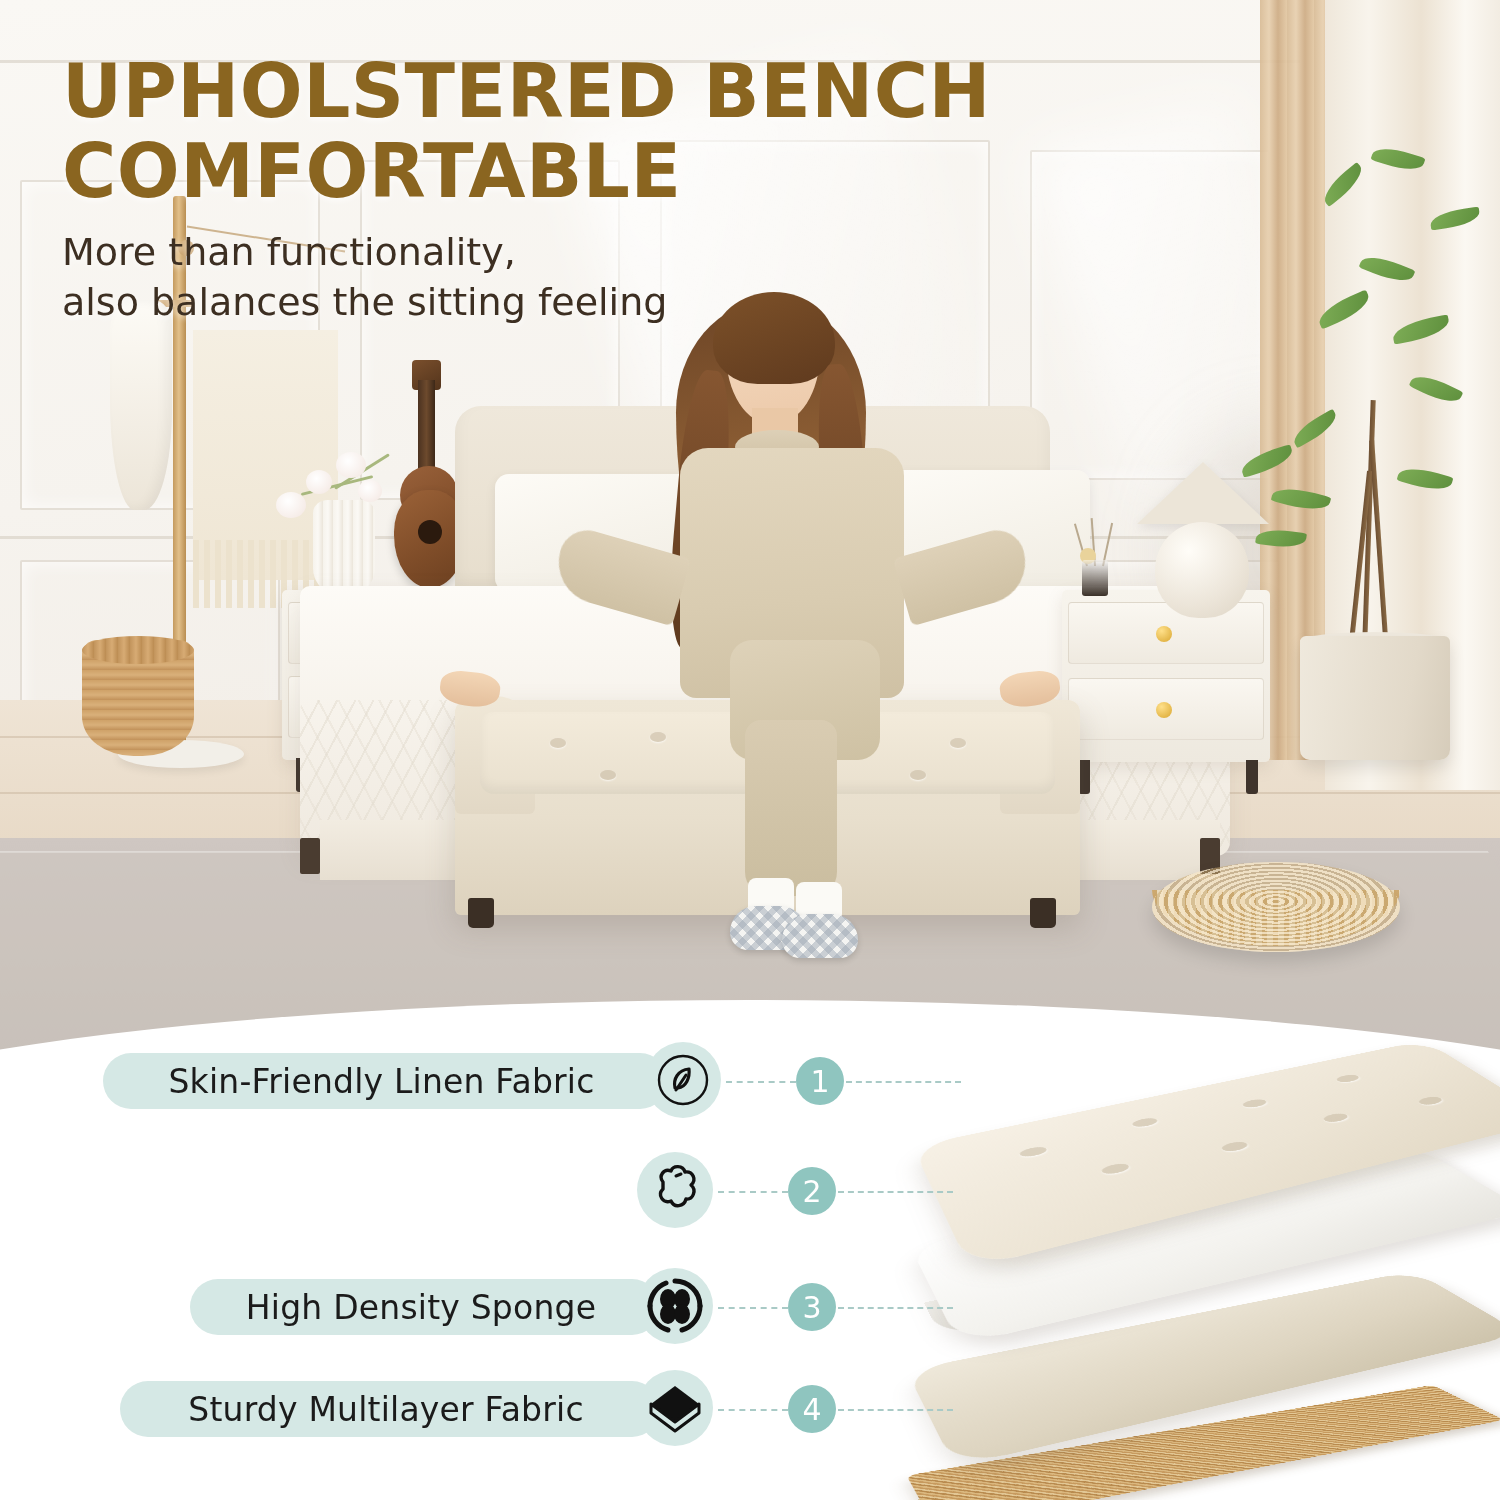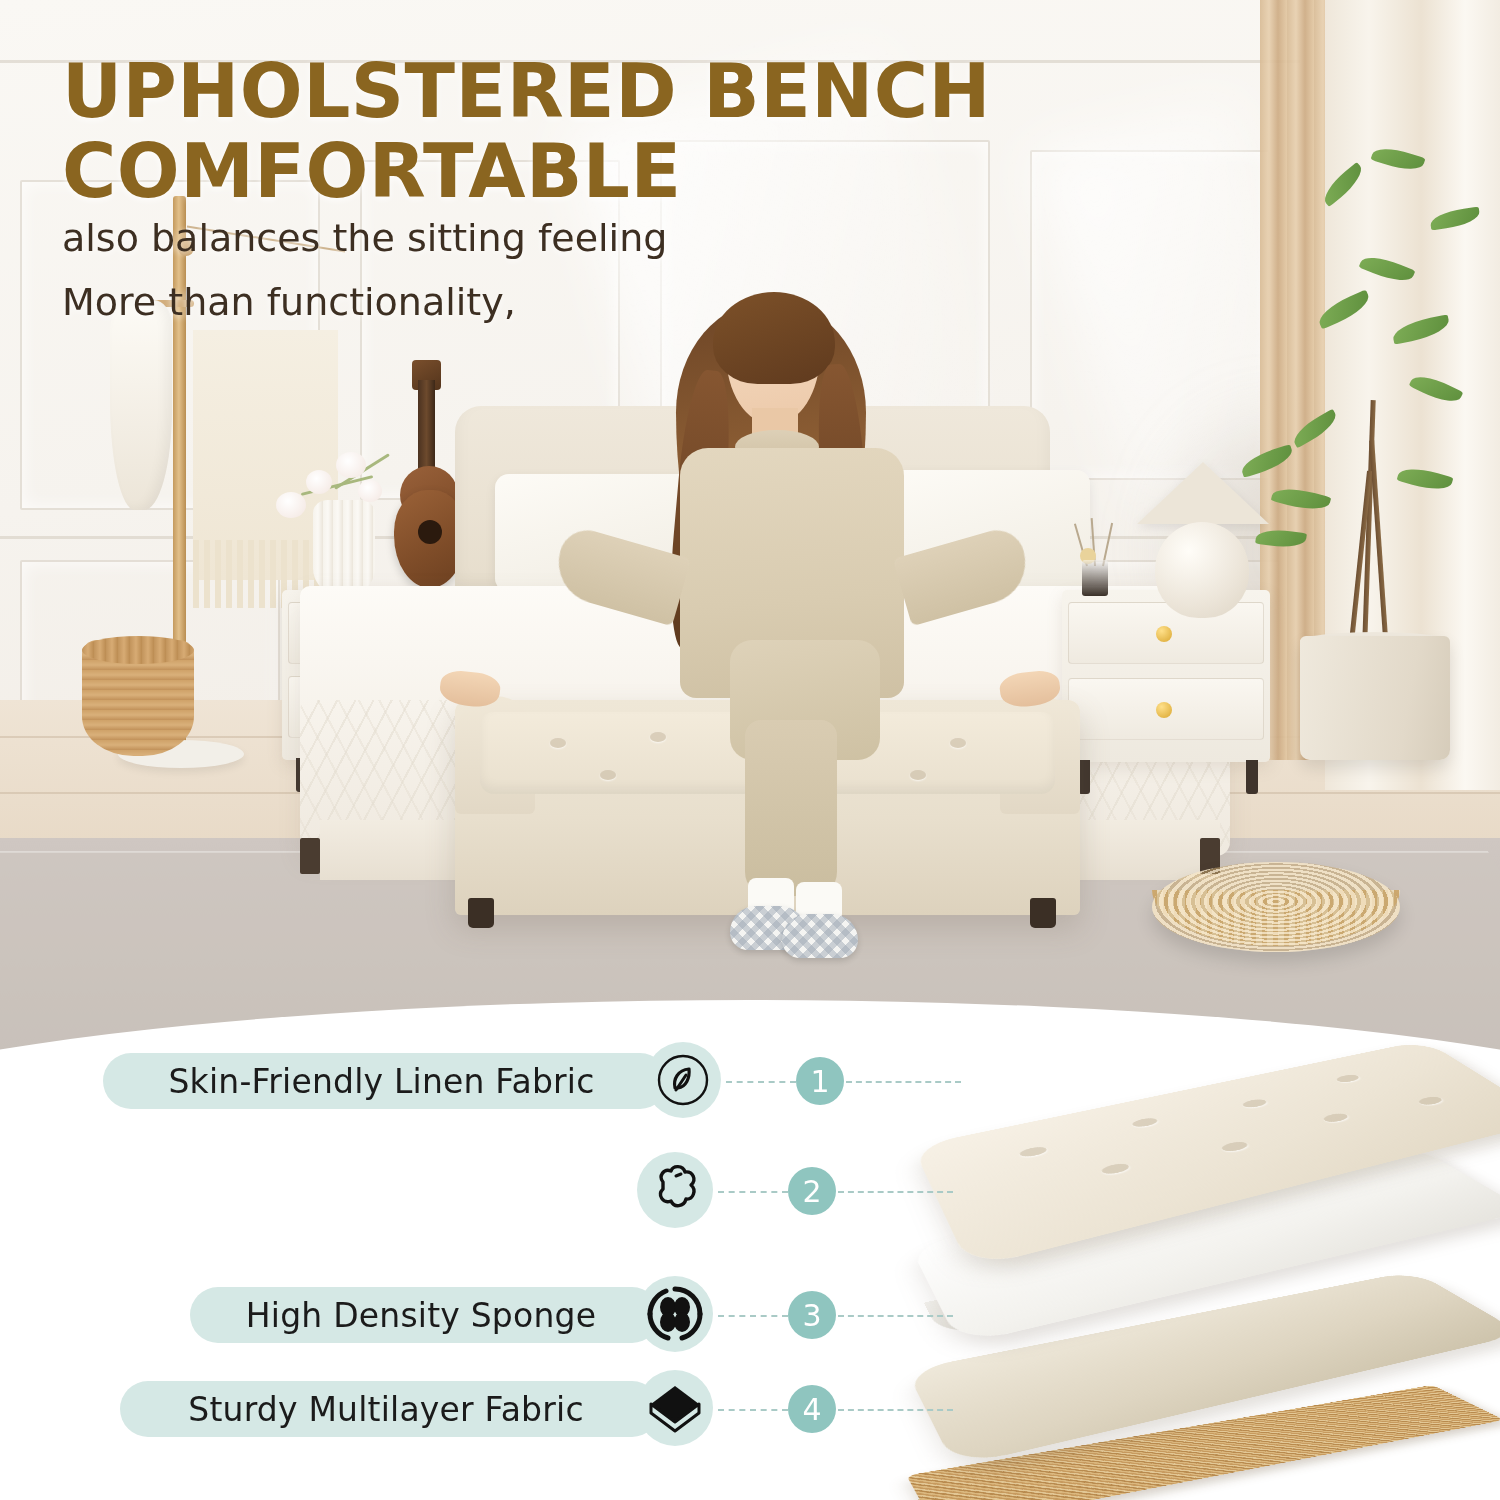--- a/index.html
+++ b/index.html
@@ -420,22 +420,22 @@
       <div class="sock" style="left:748px; top:878px;"></div>
       <div class="sock" style="left:796px; top:882px;"></div>
       <div class="slipper" style="left:730px; top:906px;"></div>
       <div class="slipper" style="left:782px; top:914px;"></div>
     </div>
   </div>
 
   <div class="head-wrap">
     <div class="h1">UPHOLSTERED BENCH</div>
     <div class="h1">COMFORTABLE</div>
+    <div class="sub">More than functionality,</div>
     <div class="sub" style="margin-top:2px;">also balances the sitting feeling</div>
-    <div class="sub">More than functionality,</div>
   </div>
 
   <div class="lower">
     <div class="lower-bg"></div>
   </div>
   <div class="teal-wedge2"></div>
 
   <div class="stack">
     <div class="lyr lyr4-edge"></div>
     <div class="lyr lyr4"></div>
@@ -478,21 +478,21 @@
           <path d="M17 20 C12 14 18 6 25 9 C27 3 37 3 39 10 C47 9 51 18 45 23
                    C51 28 47 38 40 37 C38 45 28 46 25 39 C17 42 11 33 17 27 Z" fill="none" stroke="#111" stroke-width="3.4" stroke-linejoin="round"></path>
           <path d="M30 14 L35 12" stroke="#111" stroke-width="3" stroke-linecap="round"></path>
         </svg>
       </div>
       <div class="dash" style="left:718px; top:31px; width:70px;"></div>
       <div class="badge" style="left:788px; top:7px;">2</div>
       <div class="dash" style="left:838px; top:31px; width:115px;"></div>
     </div>
 
-    <div class="frow" style="left:0; top:284px; width:900px;">
+    <div class="frow" style="left:0; top:276px; width:900px;">
       <div class="pill" style="left:190px; width:470px;">
         <span class="pill-label">High Density Sponge</span>
       </div>
       <div class="iconcircle" style="left:637px; top:-8px;">
         <svg width="58" height="58" viewBox="0 0 58 58">
           <path d="M29 4 A25 25 0 0 1 54 29" fill="none" stroke="#111" stroke-width="5" stroke-linecap="round"></path>
           <path d="M54 29 A25 25 0 0 1 36 53" fill="none" stroke="#111" stroke-width="5" stroke-linecap="round"></path>
           <path d="M22 53 A25 25 0 0 1 4 29" fill="none" stroke="#111" stroke-width="5" stroke-linecap="round"></path>
           <path d="M4 29 A25 25 0 0 1 20 6" fill="none" stroke="#111" stroke-width="5" stroke-linecap="round"></path>
           <ellipse cx="22" cy="22" rx="8" ry="10" fill="#111"></ellipse>

